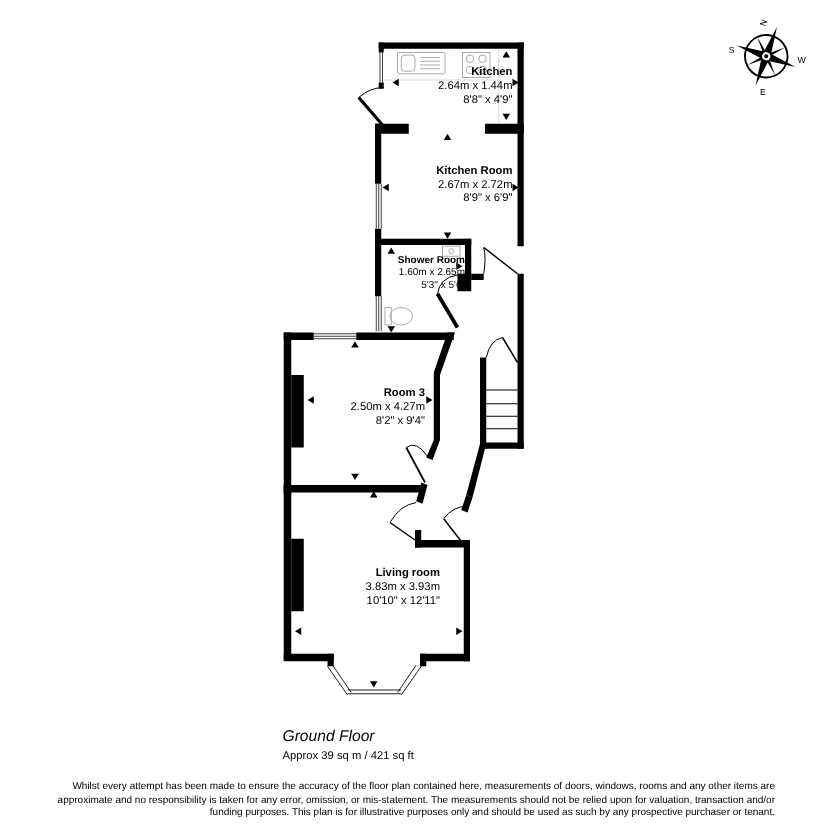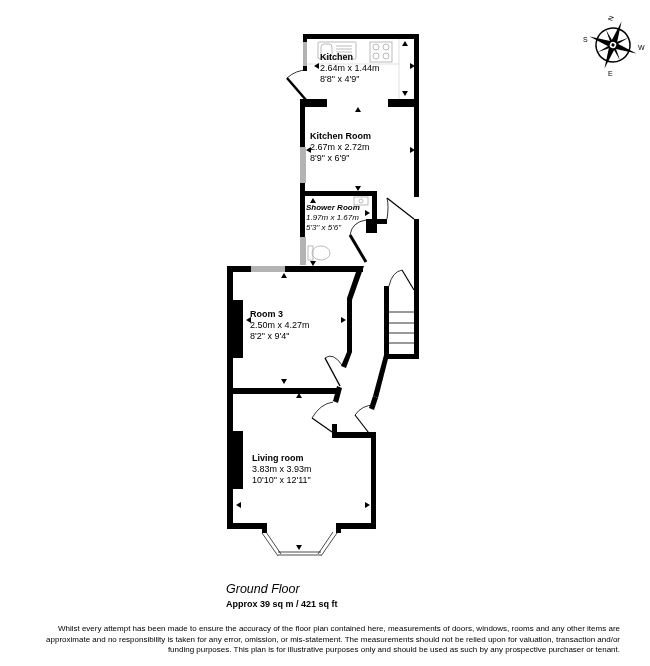--- a/index.html
+++ b/index.html
@@ -1,22 +1,22 @@
 <!DOCTYPE html>
 <html><head>
 <meta charset="utf-8">
 <style>
   html, body { margin: 0; padding: 0; background: #ffffff; }
   body { width: 650px; height: 666px; position: relative; overflow: hidden; font-family: "Liberation Sans", sans-serif; color: #000; }
   #plan { position: absolute; left: 0; top: 0; width: 650px; height: 580px; }
-  .room-label { position: absolute; text-align: left; font-size: 9px; line-height: 11px; }
+  .room-label { position: absolute; text-align: right; font-size: 9px; line-height: 11px; }
   .room-label .name { font-weight: bold; font-size: 9px; }
   .room-label .dim { font-size: 9px; }
   #floor-title { position: absolute; left: 226px; top: 582px; font-size: 12.5px; font-style: italic; }
-  #floor-area { position: absolute; left: 226px; top: 599px; font-size: 9px; font-weight: bold; }
+  #floor-area { position: absolute; left: 226px; top: 599px; font-size: 9px; font-weight: normal; }
   #disclaimer { position: absolute; left: 30px; top: 624px; width: 590px; text-align: right; font-size: 8px; line-height: 10.5px; color: #000; }
   #compass { position: absolute; left: 582px; top: 12px; width: 66px; height: 66px; }
 </style>
 </head>
 <body>
 
 <svg id="plan" viewBox="0 0 650 580" xmlns="http://www.w3.org/2000/svg">
 
   <g fill="#000">
     <rect x="303" y="34" width="116" height="5"></rect>
@@ -199,23 +199,23 @@
 <div class="room-label" style="left:320px; top:52px; width:90px;">
   <div class="name">Kitchen</div>
   <div class="dim">2.64m x 1.44m</div>
   <div class="dim">8'8" x 4'9"</div>
 </div>
 <div class="room-label" style="left:310px; top:131px; width:100px;">
   <div class="name">Kitchen Room</div>
   <div class="dim">2.67m x 2.72m</div>
   <div class="dim">8'9" x 6'9"</div>
 </div>
-<div class="room-label" style="left:306px; top:203px; width:66px; font-size:8px; line-height:10px;font-style:italic;">
+<div class="room-label" style="left:306px; top:203px; width:66px; font-size:8px; line-height:10px;">
   <div class="name" style="font-size:8px;">Shower Room</div>
-  <div class="dim" style="font-size:8px;">1.97m x 1.67m</div>
+  <div class="dim" style="font-size:8px;">1.60m x 2.65m</div>
   <div class="dim" style="font-size:8px;">5'3" x 5'6"</div>
 </div>
 <div class="room-label" style="left:250px; top:309px; width:90px;">
   <div class="name">Room 3</div>
   <div class="dim">2.50m x 4.27m</div>
   <div class="dim">8'2" x 9'4"</div>
 </div>
 <div class="room-label" style="left:252px; top:453px; width:100px;">
   <div class="name">Living room</div>
   <div class="dim">3.83m x 3.93m</div>

